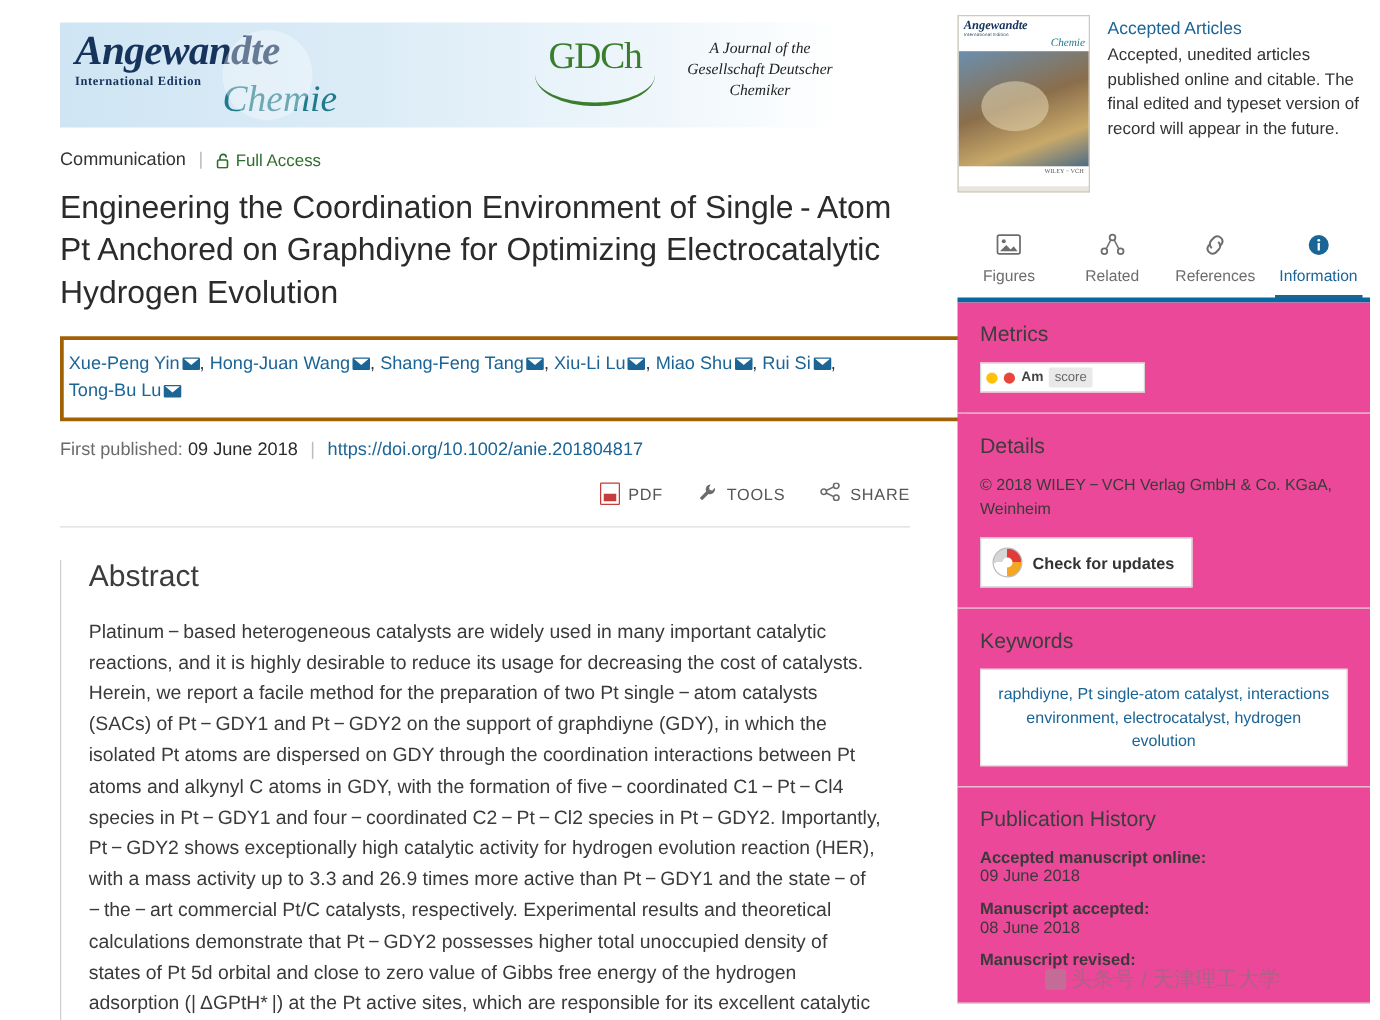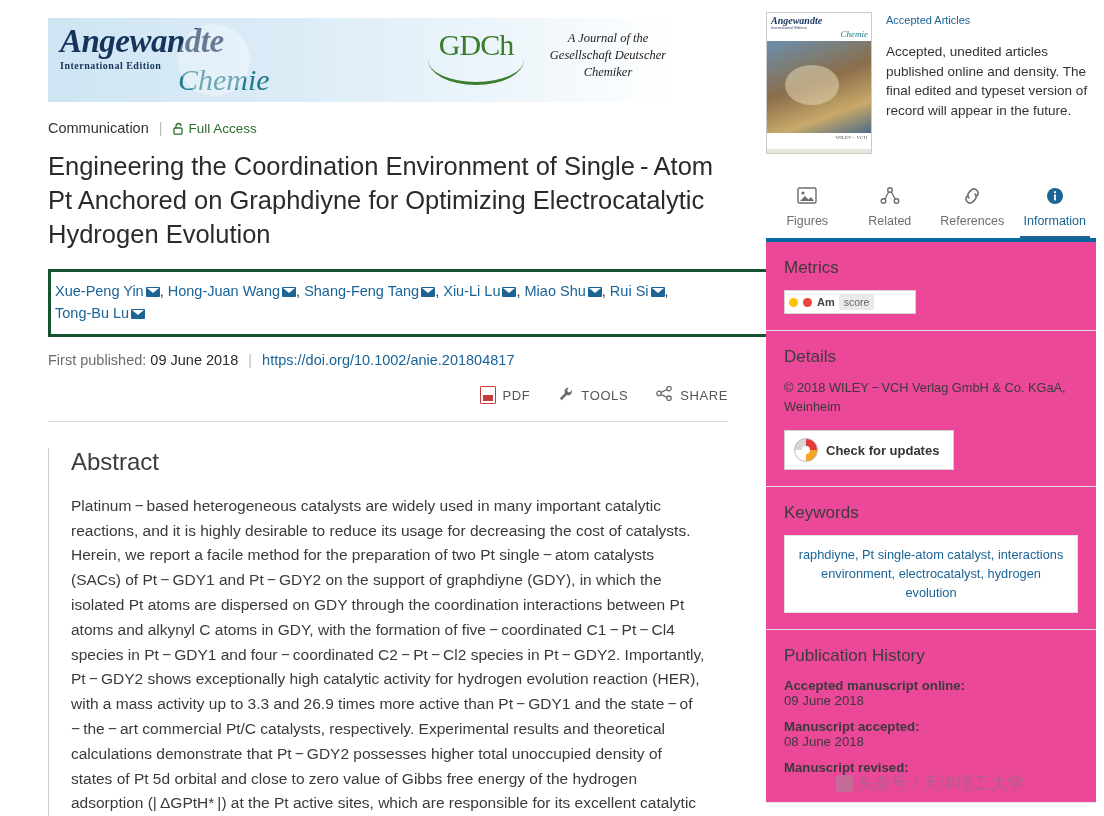--- a/index.html
+++ b/index.html
@@ -130,21 +130,21 @@
     margin-top: 14px;
     font-size: 25.5px;
     line-height: 1.33;
     color: #2b2b2b;
     font-weight: normal;
     width: 680px;
   }
 
   .authors-box {
     margin-top: 16px;
-    border: 3px solid #14532d;
+    border: 3px solid #a16207;
     padding: 8px 10px 9px 4px;
     width: 724px;
     box-sizing: border-box;
   }
   .authors-line {
     font-size: 14.5px;
     line-height: 1.55;
     color: #1a6496;
   }
   .author {
@@ -310,25 +310,25 @@
     color: #555;
     text-align: right;
     padding: 2px 4px 0 0;
     font-family: "Liberation Serif", serif;
   }
   .cover-text {
     padding-top: 2px;
   }
   .accepted-link {
     color: #1a6496;
-    font-size: 11px;
+    font-size: 14px;
     text-decoration: none;
     cursor: pointer;
     display: block;
-    margin-bottom: 16px;
+    margin-bottom: 4px;
   }
   .accepted-desc {
     font-size: 13.5px;
     line-height: 1.45;
     color: #333;
     margin: 0;
   }
 
   .tabs-bar {
     margin-top: 26px;
@@ -561,21 +561,21 @@
         <div class="cover-head">
           <div class="cover-angew">Angewandte</div>
           <div class="cover-tiny">International Edition</div>
           <div class="cover-chemie">Chemie</div>
         </div>
         <div class="cover-art"></div>
         <div class="cover-foot">WILEY − VCH</div>
       </div>
       <div class="cover-text">
         <a class="accepted-link" href="#">Accepted Articles</a>
-        <p class="accepted-desc">Accepted, unedited articles published online and density. The final edited and typeset version of record will appear in the future.</p>
+        <p class="accepted-desc">Accepted, unedited articles published online and citable. The final edited and typeset version of record will appear in the future.</p>
       </div>
     </div>
 
     <div class="tabs-bar">
       <div class="tab">
         <span class="tab-ico">
           <svg width="22" height="20" viewBox="0 0 22 20">
             <rect x="2" y="2" width="18" height="15" rx="1.5" fill="none" stroke="#6d6d6d" stroke-width="1.4"></rect>
             <circle cx="7" cy="7" r="1.6" fill="#6d6d6d"></circle>
             <path d="M4 15 l5-5 3.5 3.5 2.5-2.5 3 4z" fill="#6d6d6d"></path>

